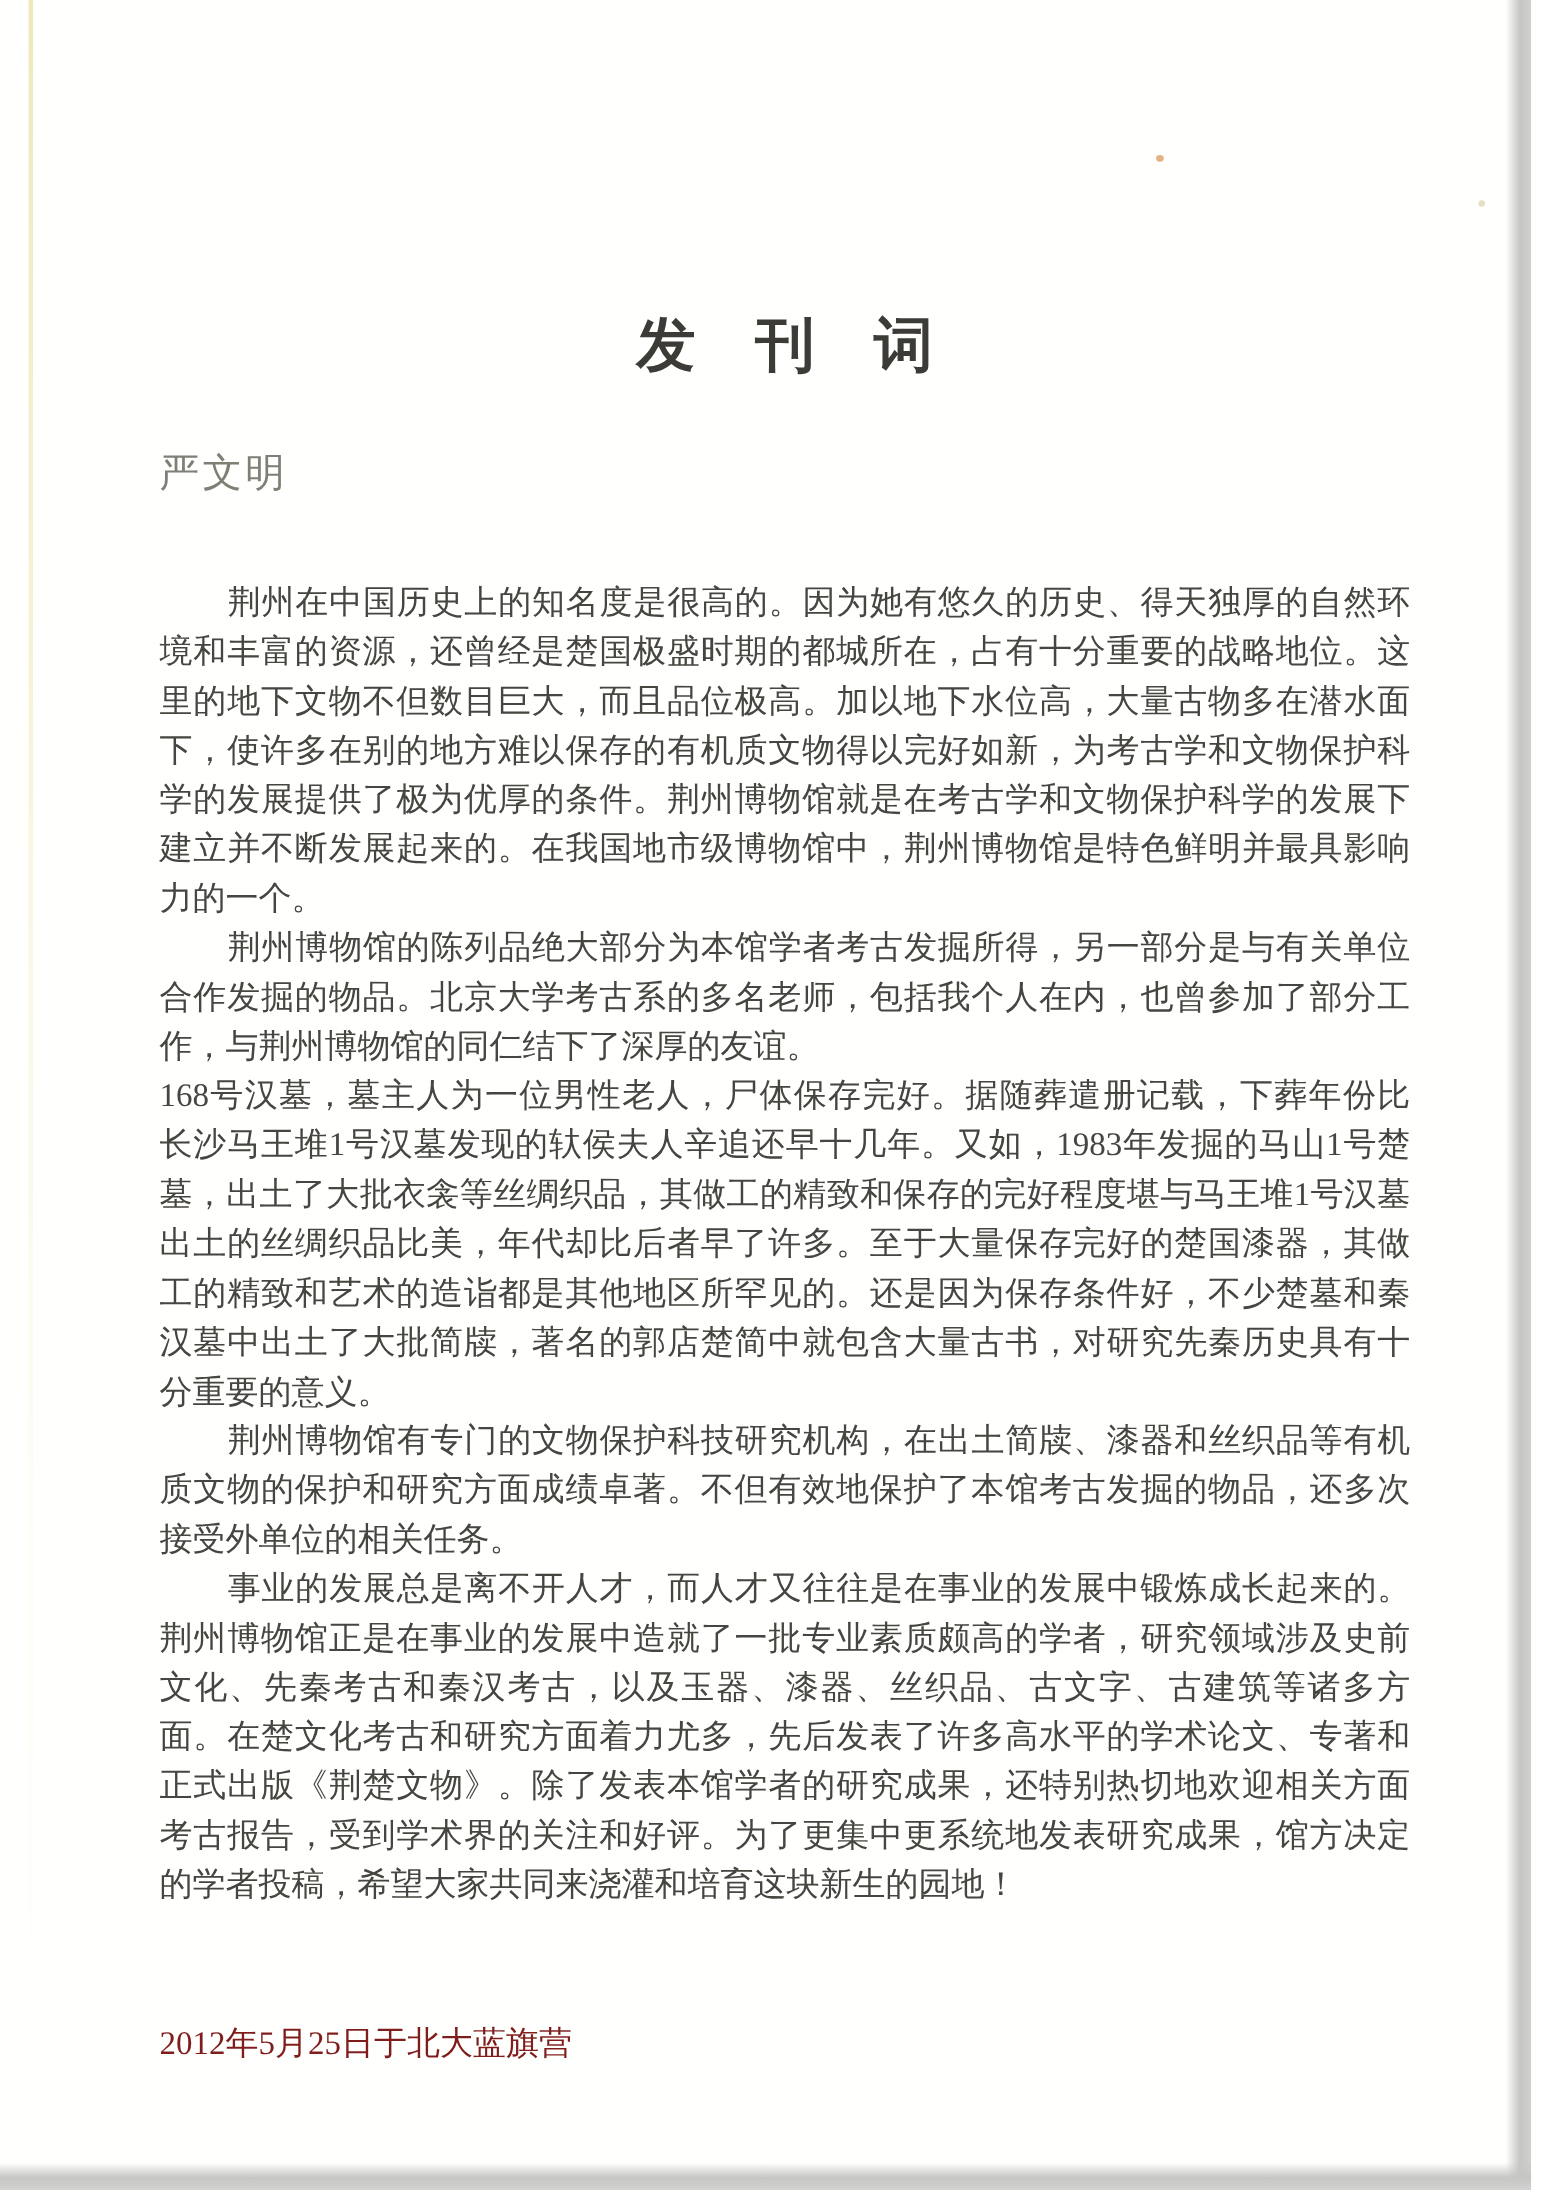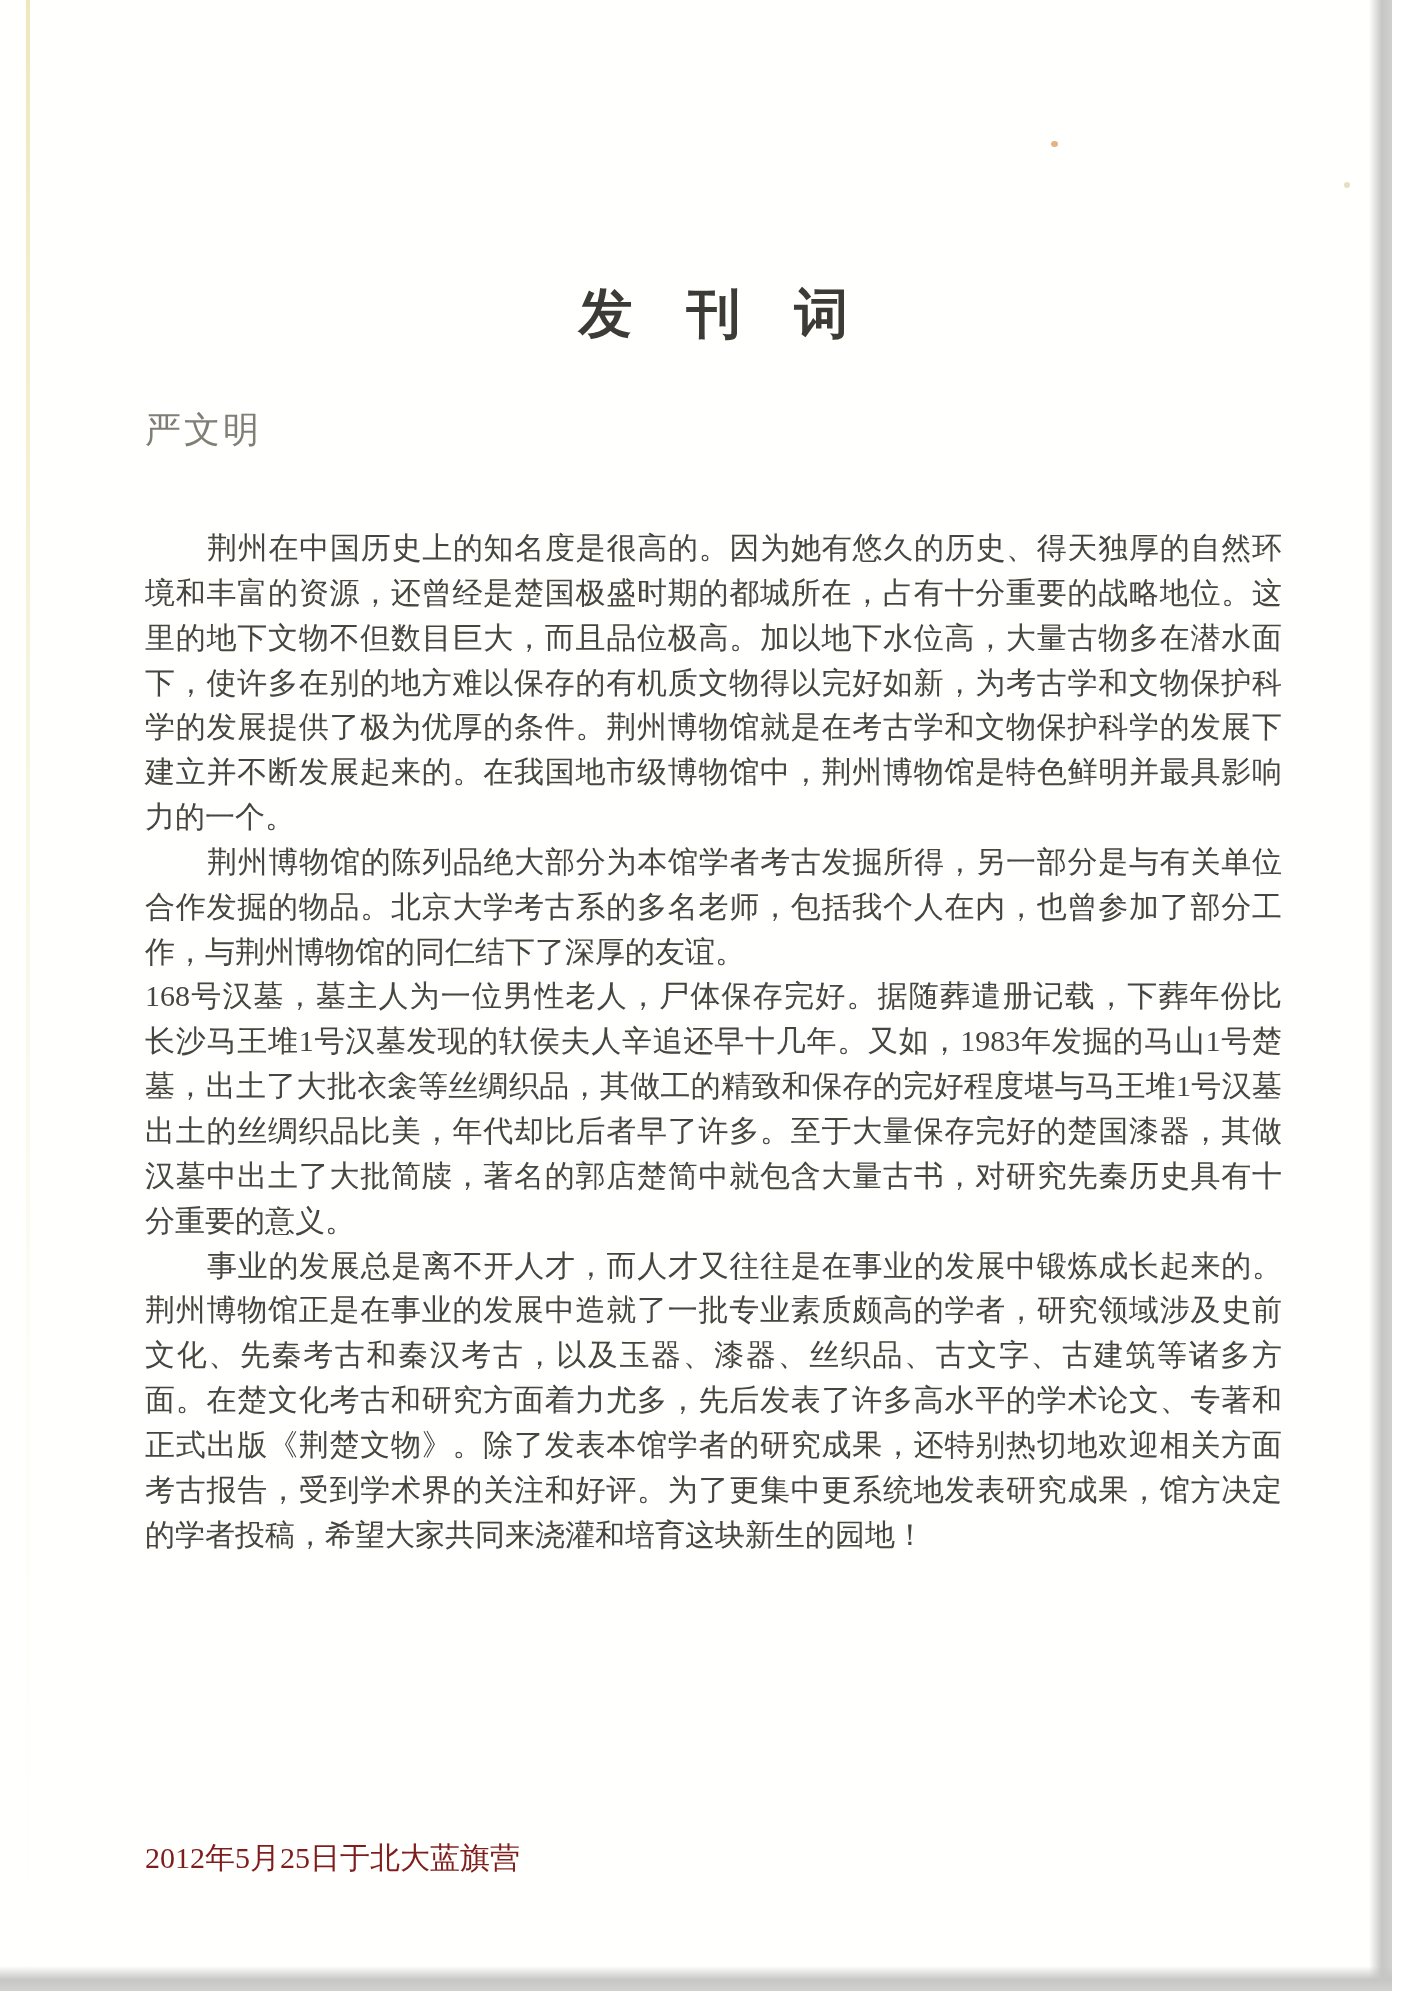--- a/index.html
+++ b/index.html
@@ -140,22 +140,28 @@
       <div class="para">
         <div class="line first">荆州博物馆的陈列品绝大部分为本馆学者考古发掘所得，另一部分是与有关单位</div>
         <div class="line">合作发掘的物品。北京大学考古系的多名老师，包括我个人在内，也曾参加了部分工</div>
         <div class="line last">作，与荆州博物馆的同仁结下了深厚的友谊。</div>
       </div>
       <div class="para">
         <div class="line">168号汉墓，墓主人为一位男性老人，尸体保存完好。据随葬遣册记载，下葬年份比</div>
         <div class="line">长沙马王堆1号汉墓发现的轪侯夫人辛追还早十几年。又如，1983年发掘的马山1号楚</div>
         <div class="line">墓，出土了大批衣衾等丝绸织品，其做工的精致和保存的完好程度堪与马王堆1号汉墓</div>
         <div class="line">出土的丝绸织品比美，年代却比后者早了许多。至于大量保存完好的楚国漆器，其做</div>
+        <div class="line">工的精致和艺术的造诣都是其他地区所罕见的。还是因为保存条件好，不少楚墓和秦</div>
         <div class="line">汉墓中出土了大批简牍，著名的郭店楚简中就包含大量古书，对研究先秦历史具有十</div>
         <div class="line last">分重要的意义。</div>
+      </div>
+      <div class="para">
+        <div class="line first">荆州博物馆有专门的文物保护科技研究机构，在出土简牍、漆器和丝织品等有机</div>
+        <div class="line">质文物的保护和研究方面成绩卓著。不但有效地保护了本馆考古发掘的物品，还多次</div>
+        <div class="line last">接受外单位的相关任务。</div>
       </div>
       <div class="para">
         <div class="line first">事业的发展总是离不开人才，而人才又往往是在事业的发展中锻炼成长起来的。</div>
         <div class="line">荆州博物馆正是在事业的发展中造就了一批专业素质颇高的学者，研究领域涉及史前</div>
         <div class="line">文化、先秦考古和秦汉考古，以及玉器、漆器、丝织品、古文字、古建筑等诸多方</div>
         <div class="line">面。在楚文化考古和研究方面着力尤多，先后发表了许多高水平的学术论文、专著和</div>
         <div class="line">正式出版《荆楚文物》。除了发表本馆学者的研究成果，还特别热切地欢迎相关方面</div>
         <div class="line">考古报告，受到学术界的关注和好评。为了更集中更系统地发表研究成果，馆方决定</div>
         <div class="line last">的学者投稿，希望大家共同来浇灌和培育这块新生的园地！</div>
       </div>

